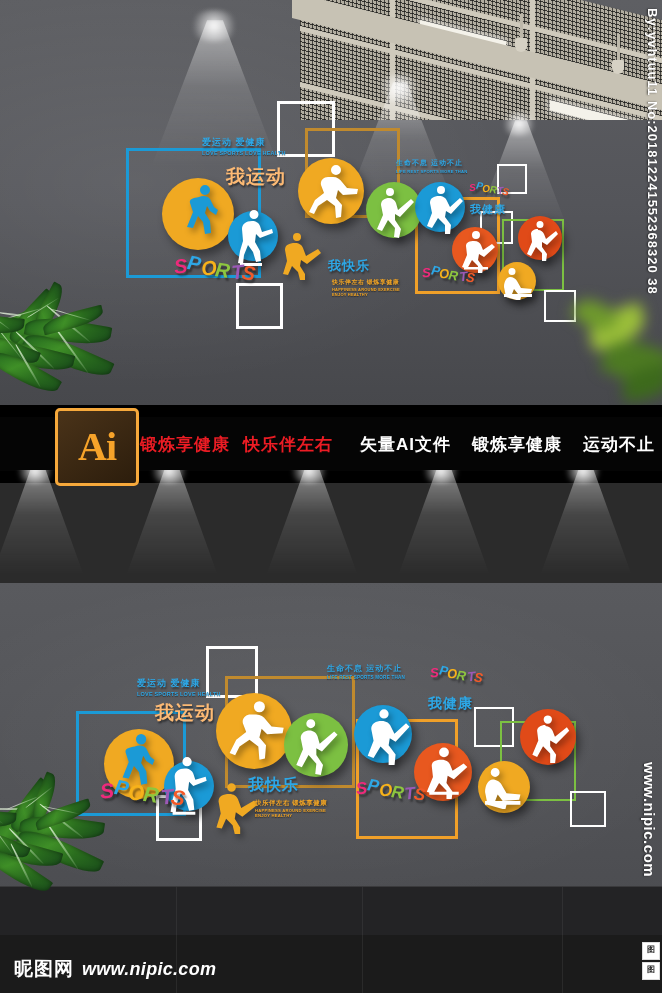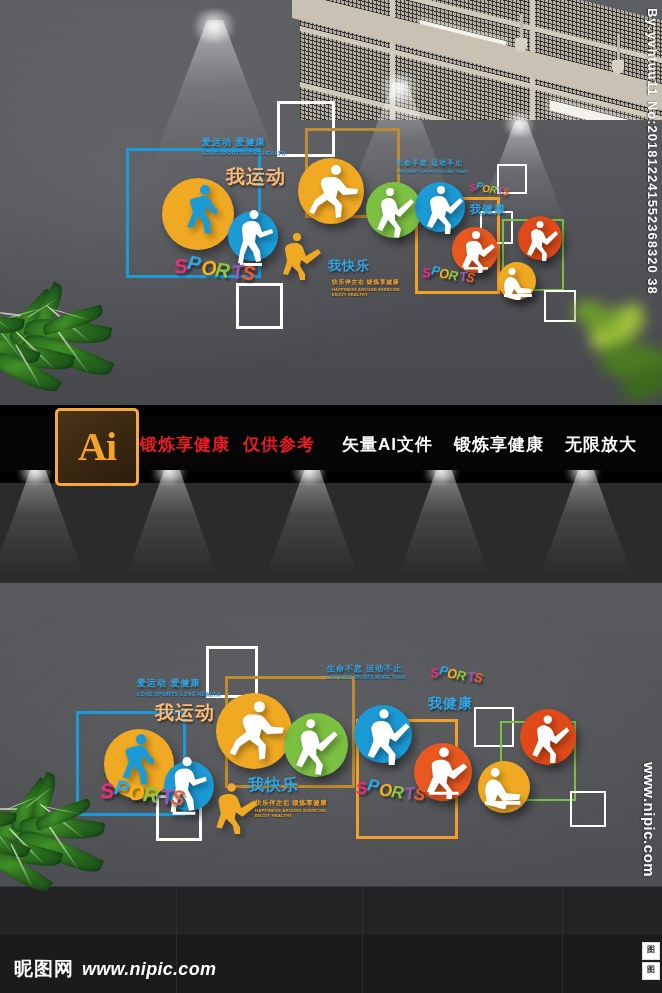--- a/index.html
+++ b/index.html
@@ -268,24 +268,24 @@
   </div>
 
   <div id="banner">
     <div id="banner-strip"></div>
   </div>
   <div id="ai-badge">
     <span class="ai-txt">Ai</span>
   </div>
   <div id="banner-text">
     <span class="bn-red">锻炼享健康</span>
-    <span class="bn-red">仅供参考</span>
+    <span class="bn-red">快乐伴左右</span>
     <span class="bn-white" style="margin-left:14px;">矢量AI文件</span>
     <span class="bn-white" style="margin-left:8px;">锻炼享健康</span>
-    <span class="bn-white" style="margin-left:8px;">无限放大</span>
+    <span class="bn-white" style="margin-left:8px;">运动不止</span>
   </div>
 
   <div style="position:absolute;left:0;top:470px;width:662px;height:115px;overflow:hidden;">
     <div class="glow" style="left:14px;top:-12px;width:42px;height:26px;"></div>
     <div class="cone" style="left:-8px;top:-6px;width:92px;height:112px;"></div>
     <div class="glow" style="left:148px;top:-12px;width:42px;height:26px;"></div>
     <div class="cone" style="left:126px;top:-6px;width:92px;height:112px;"></div>
     <div class="glow" style="left:288px;top:-12px;width:42px;height:26px;"></div>
     <div class="cone" style="left:266px;top:-6px;width:92px;height:112px;"></div>
     <div class="glow" style="left:420px;top:-12px;width:42px;height:26px;"></div>

